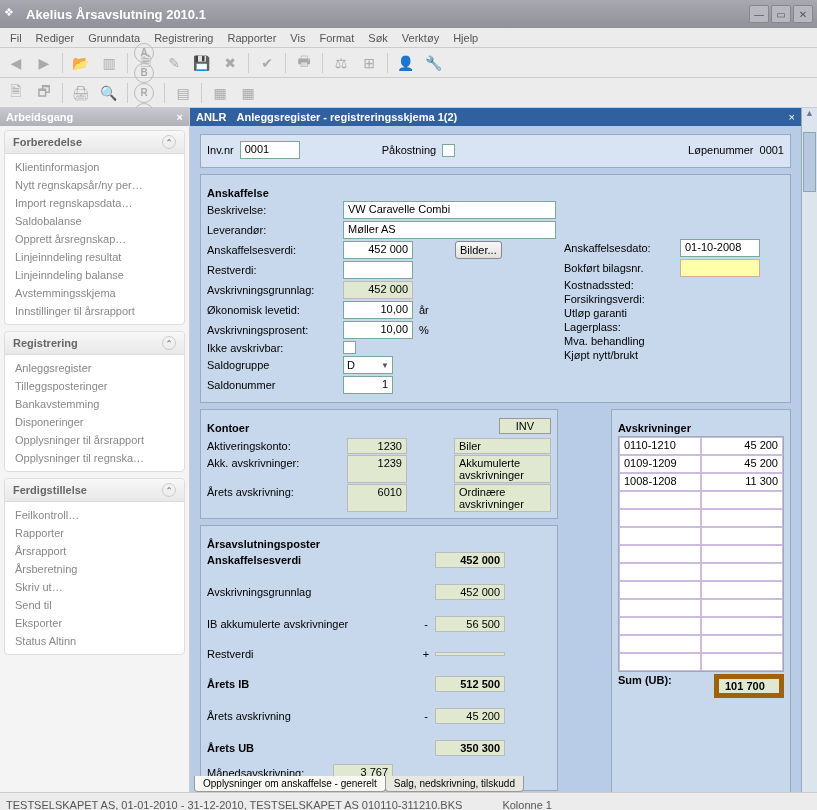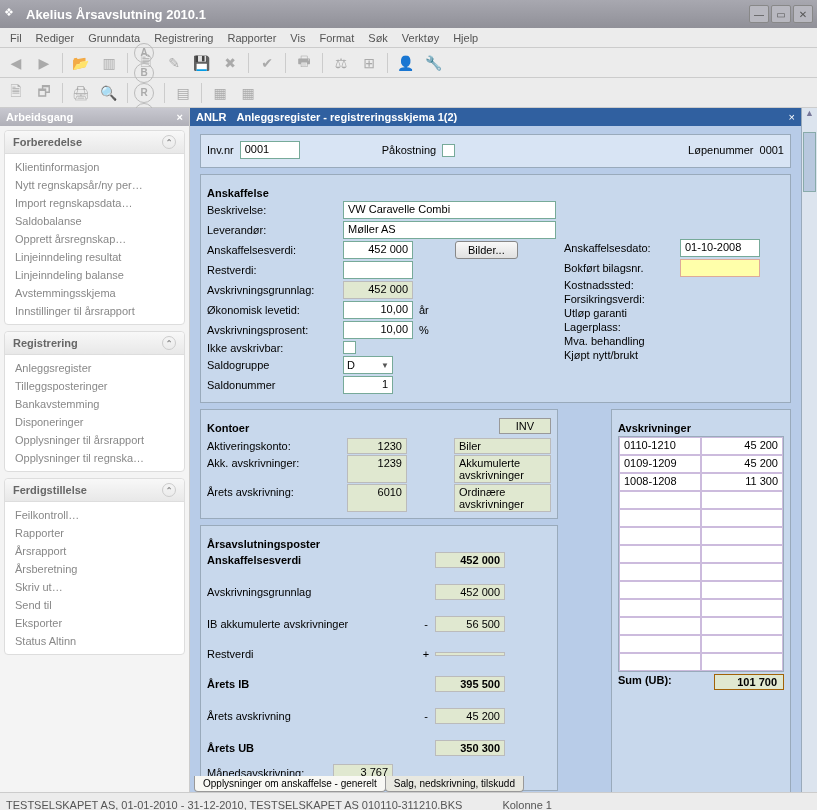--- a/index.html
+++ b/index.html
@@ -80,27 +80,27 @@
 .atable .sgn { text-align:center; }
 .atable .aval { background:#e0e8d0; border:1px solid #bbb; text-align:right; padding:1px 4px; }
 .atable .aval.bold { font-weight:bold; }
 
 
 .avk { width: 180px; margin-left: 45px; }
 .avk-table { display:grid; grid-template-columns: 1fr 1fr; border:1px solid #9ab; background:#fff; }
 .avk-cell { border:1px solid #cbd; padding:1px 4px; height:18px; background:#fff; }
 .avk-cell.right { text-align:right; }
 .avk-sum { display:flex; justify-content:space-between; margin-top:2px; font-weight:bold; }
-.avk-sum .v { background:#e0e8d0; border:1px solid #a16207; padding:1px 6px; min-width:70px; text-align:right; }
+.avk-sum .v { background:#e0e8d0; border:5px solid #a16207; padding:1px 6px; min-width:70px; }
 
 
 .merk { width:100%; height:32px; background:#fff; border:1px solid #7a9; }
 
 
-.btn { background: linear-gradient(to bottom,#f8f8f8,#e0e0e0); border:1px solid #888; border-radius:3px; padding:2px 12px; cursor:pointer; }
+.btn { background: linear-gradient(to bottom,#f8f8f8,#e0e0e0); border:1px solid #888; border-radius:3px; padding:2px 4px; cursor:pointer; }
 
 
 .cb { width:13px; height:13px; border:1px solid #7a9; background:#fff; display:inline-block; }
 
 
 .sel { background:#fff; border:1px solid #7a9; height:18px; padding:0 3px; display:flex; align-items:center; justify-content:space-between; }
 .sel-arrow { font-size:8px; color:#555; }
 
 
 .bottom-tabs { position:absolute; bottom:0; left:4px; display:flex; }
@@ -376,21 +376,21 @@
                   <div class="sgn"></div>
                   <div class="aval">452 000</div>
                   <div class="albl">IB akkumulerte avskrivninger</div>
                   <div class="sgn">-</div>
                   <div class="aval">56 500</div>
                   <div class="albl">Restverdi</div>
                   <div class="sgn">+</div>
                   <div class="aval"></div>
                   <div class="albl bold">Årets IB</div>
                   <div class="sgn"></div>
-                  <div class="aval bold">395 500</div>
+                  <div class="aval bold">512 500</div>
                   <div class="albl">Årets avskrivning</div>
                   <div class="sgn">-</div>
                   <div class="aval">45 200</div>
                   <div class="albl bold">Årets UB</div>
                   <div class="sgn"></div>
                   <div class="aval bold">350 300</div>
                 </div>
             <div style="height:8px"></div>
             <div class="row">
               <span class="lbl" style="width:120px">Månedsavskrivning:</span>

